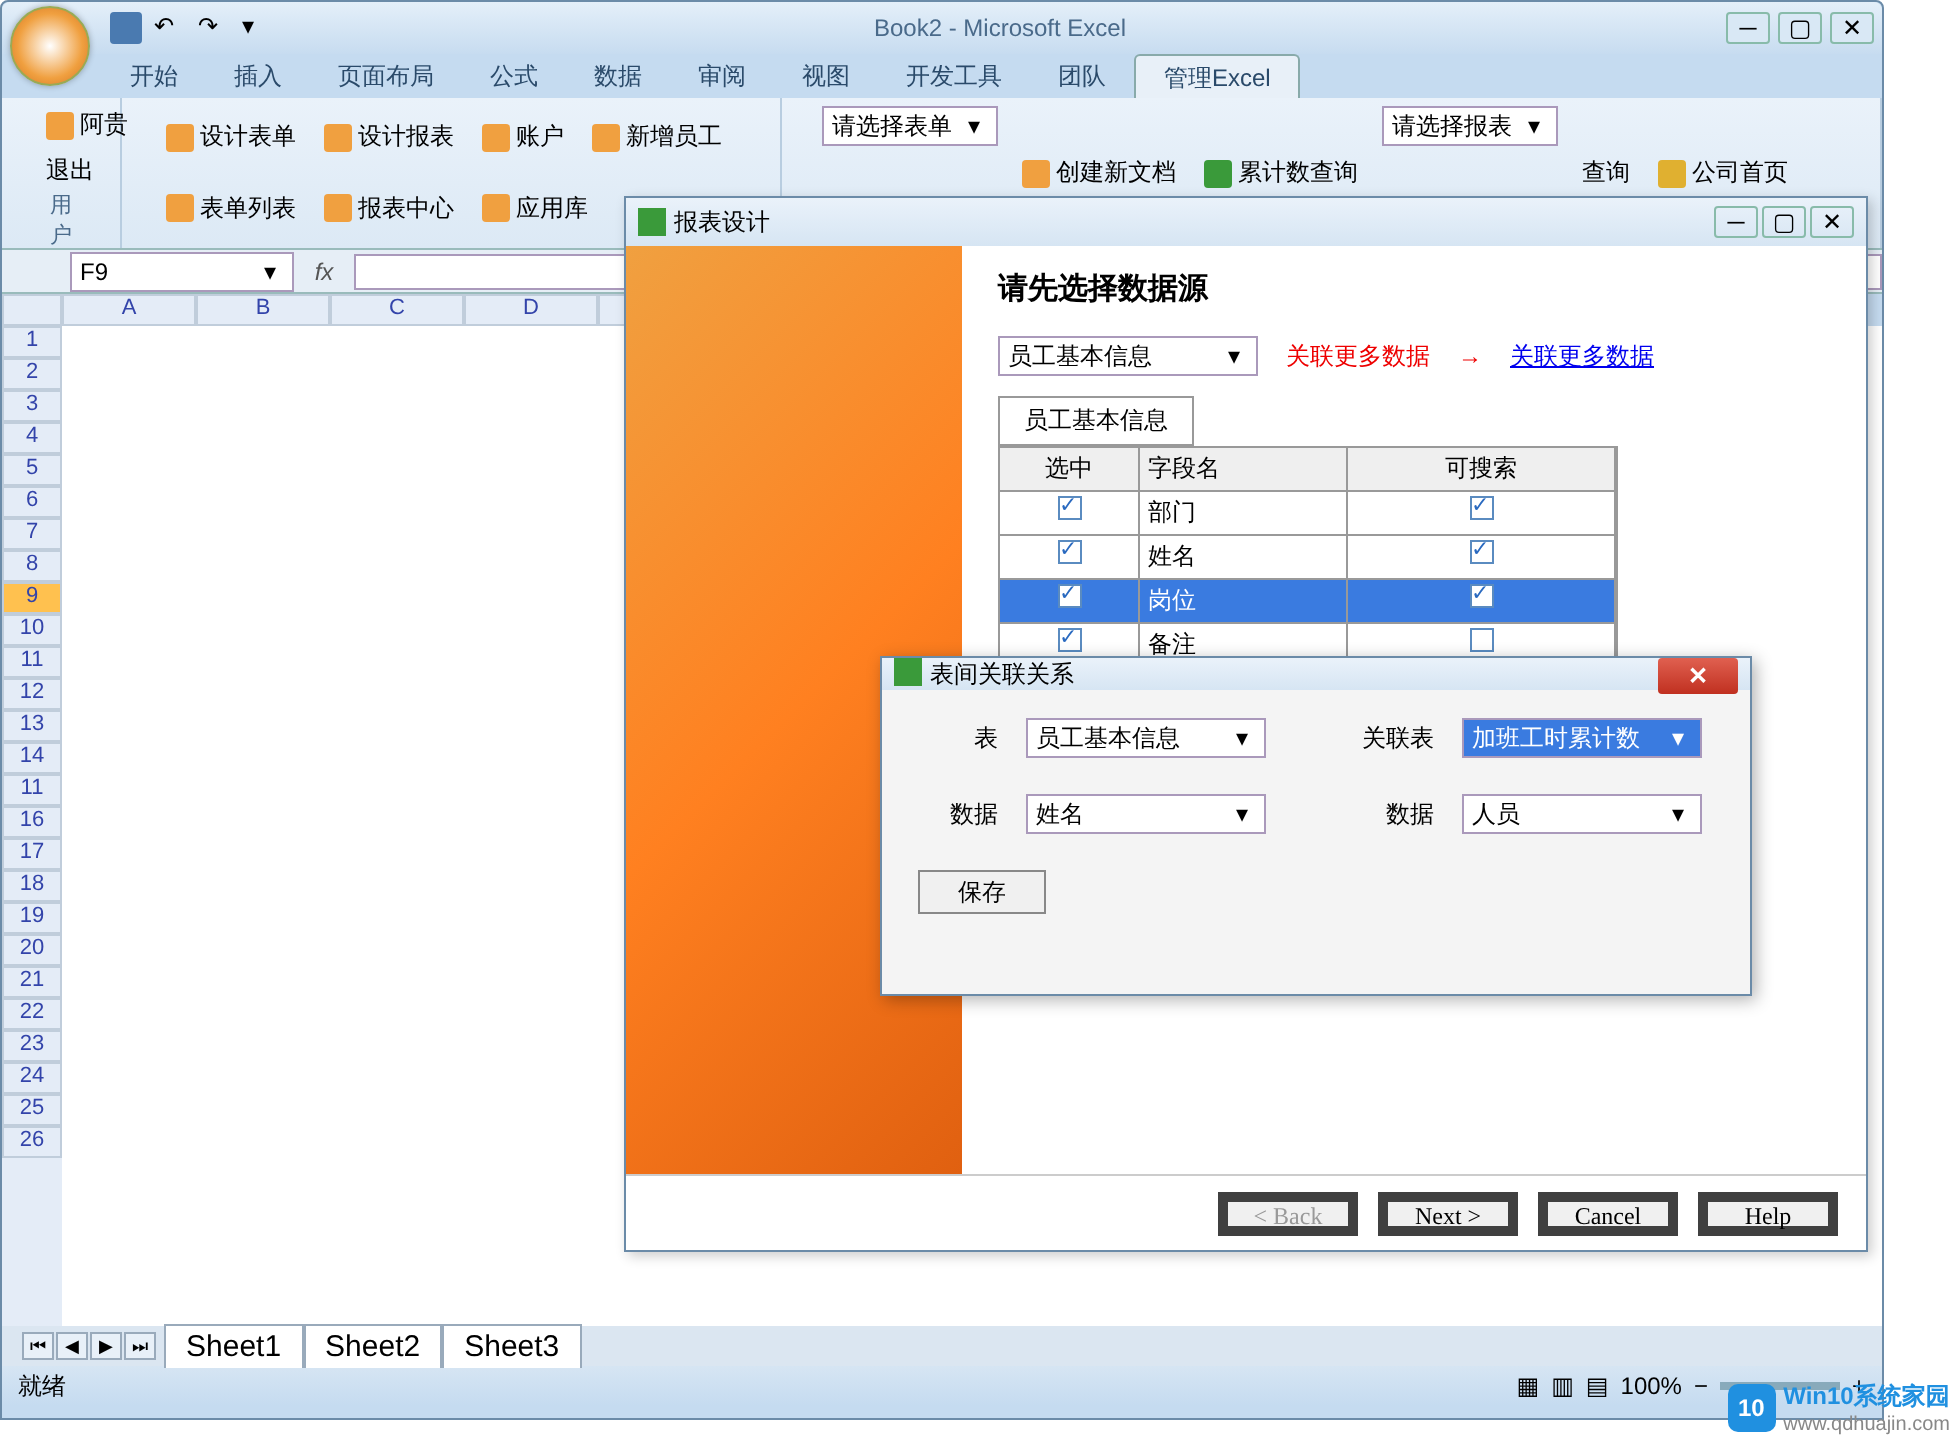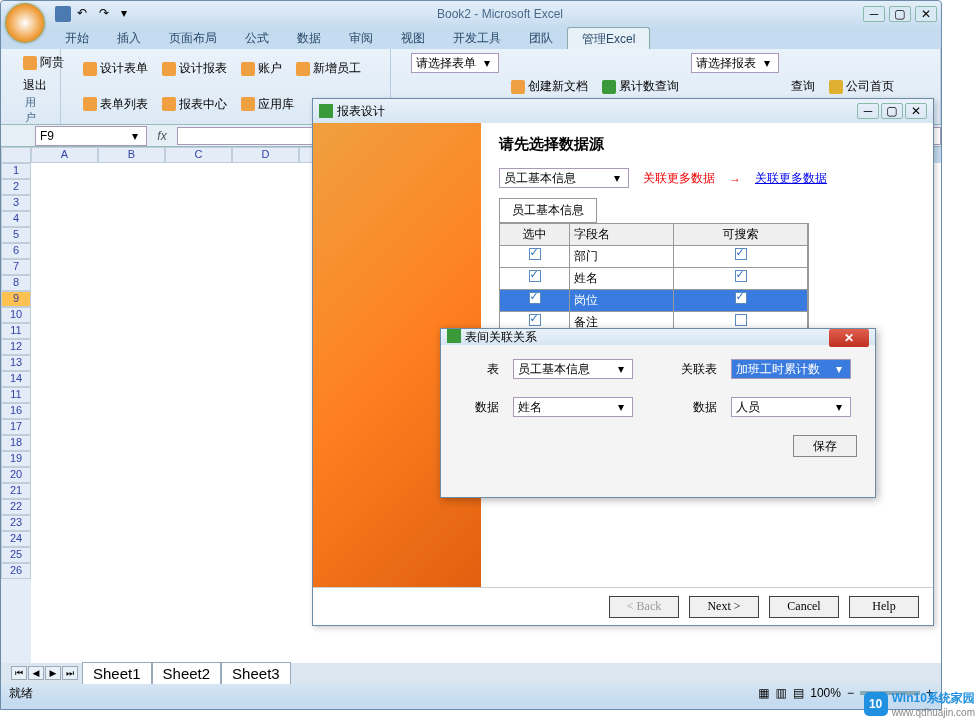--- a/index.html
+++ b/index.html
@@ -70,33 +70,33 @@
 .field-table .hdr, .field-table .row { display: flex; }
 .field-table .hdr div, .field-table .row div { border-right: 1px solid #999; border-bottom: 1px solid #999; padding: 2px 4px; }
 .field-table .c-sel { width: 70px; text-align: center; }
 .field-table .c-name { width: 104px; }
 .field-table .c-srch { width: 134px; text-align: center; }
 .field-table .hdr { background: #efefef; }
 .field-table .row.sel { background: #3a7be0; color: #fff; }
 .chk { width: 12px; height: 12px; border: 1px solid #5a8bc0; display: inline-block; background: #fff; position: relative; }
 .chk.on::after { content: "✓"; color: #2a6ac0; position: absolute; top: -3px; left: 0; font-size: 11px; }
 .dlg1-foot { height: 38px; border-top: 1px solid #ccc; display: flex; align-items: center; justify-content: flex-end; gap: 10px; padding: 0 14px; }
-.dlg1-foot button { width: 70px; height: 22px; border: 1px solid #404040; background: #f0f0f0; font-family: Tahoma; }
+.dlg1-foot button { width: 70px; height: 22px; border: 5px solid #404040; background: #f0f0f0; font-family: Tahoma; }
 .red-box { position: absolute; border: 1px solid #e00; top: 296px; left: 416px; width: 484px; height: 228px; pointer-events: none; }
 
 
 .dlg2 { position: absolute; top: 328px; left: 440px; width: 436px; height: 170px; background: #f4f4f4; border: 1px solid #6b8ba8; box-shadow: 2px 2px 8px rgba(0,0,0,.3); }
 .dlg2 .dlg-title { height: 16px; background: linear-gradient(#eaf2fa, #d6e5f3); display: flex; padding: 0 6px; }
 .dlg2 .dlg-title .t { flex: 1; }
 .dlg2 .close-btn { width: 40px; height: 18px; background: linear-gradient(#e06050, #c03020); border-radius: 2px; color: #fff; display: flex; align-items: center; justify-content: center; font-weight: bold; }
 .dlg2-body { padding: 14px 18px; display: grid; grid-template-columns: 40px 130px 60px 130px; gap: 18px 14px; align-items: center; }
 .dlg2-body label { text-align: right; }
 .dlg2-body .combo { width: 120px; }
 .dlg2-body .combo.hl { background: #3a7be0; color: #fff; }
-.dlg2-foot { display: flex; justify-content: flex-end; padding: 4px 18px 10px; }
+.dlg2-foot { display: flex; padding: 4px 18px 10px; }
 .dlg2-foot button { width: 64px; height: 22px; border: 1px solid #888; background: #f0f0f0; }
 
 .watermark { position: absolute; right: 0; bottom: 4px; display: flex; align-items: center; gap: 4px; }
 .watermark .logo { width: 24px; height: 24px; background: #2090e0; border-radius: 5px; color: #fff; display: flex; align-items: center; justify-content: center; font-weight: bold; }
 .watermark .txt1 { color: #2090e0; font-weight: bold; font-size: 12px; }
 .watermark .txt2 { color: #888; font-size: 10px; }
 </style>
 </head>
 <body>
 

